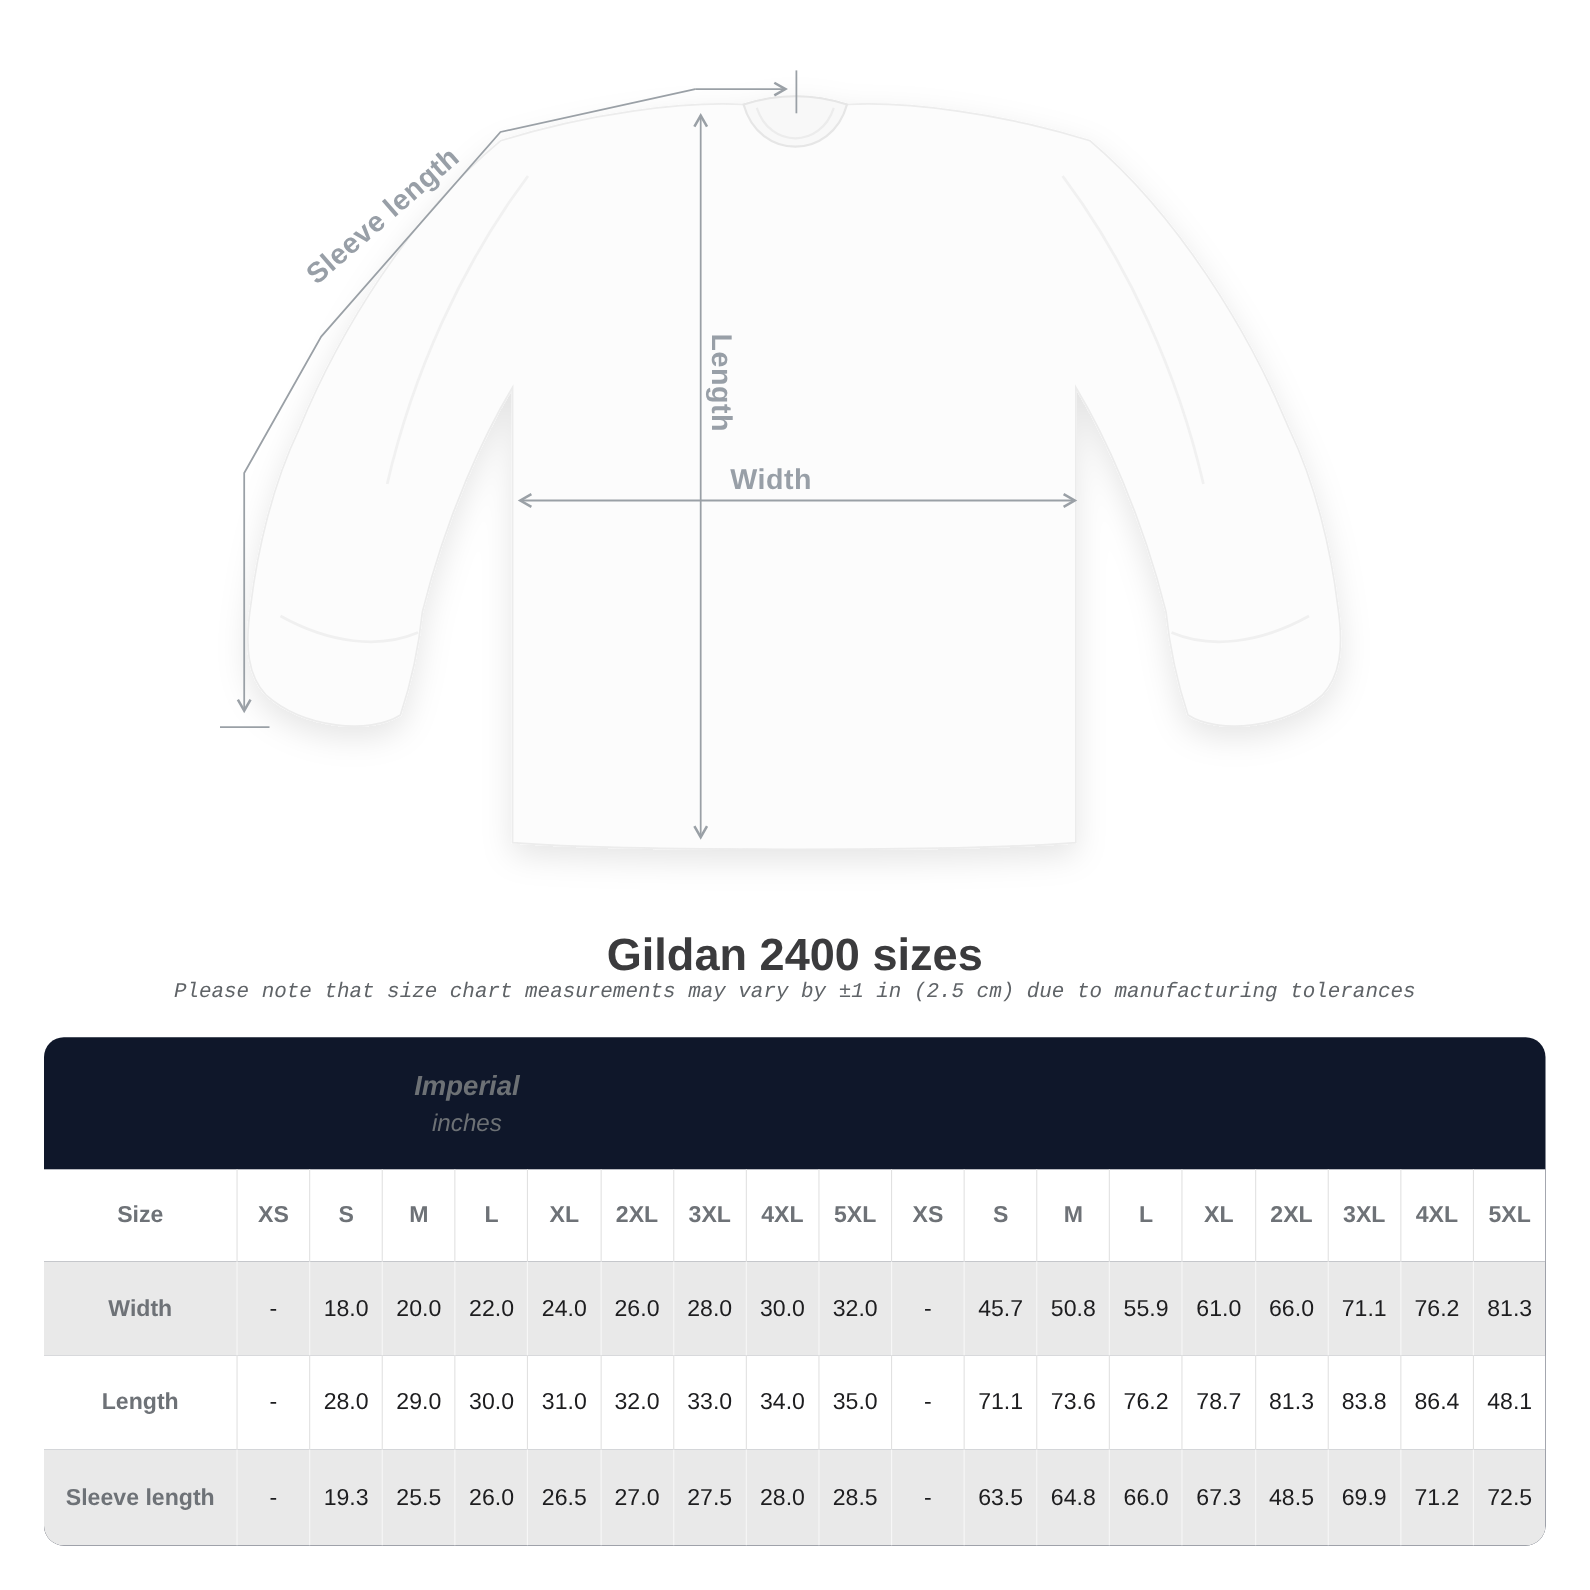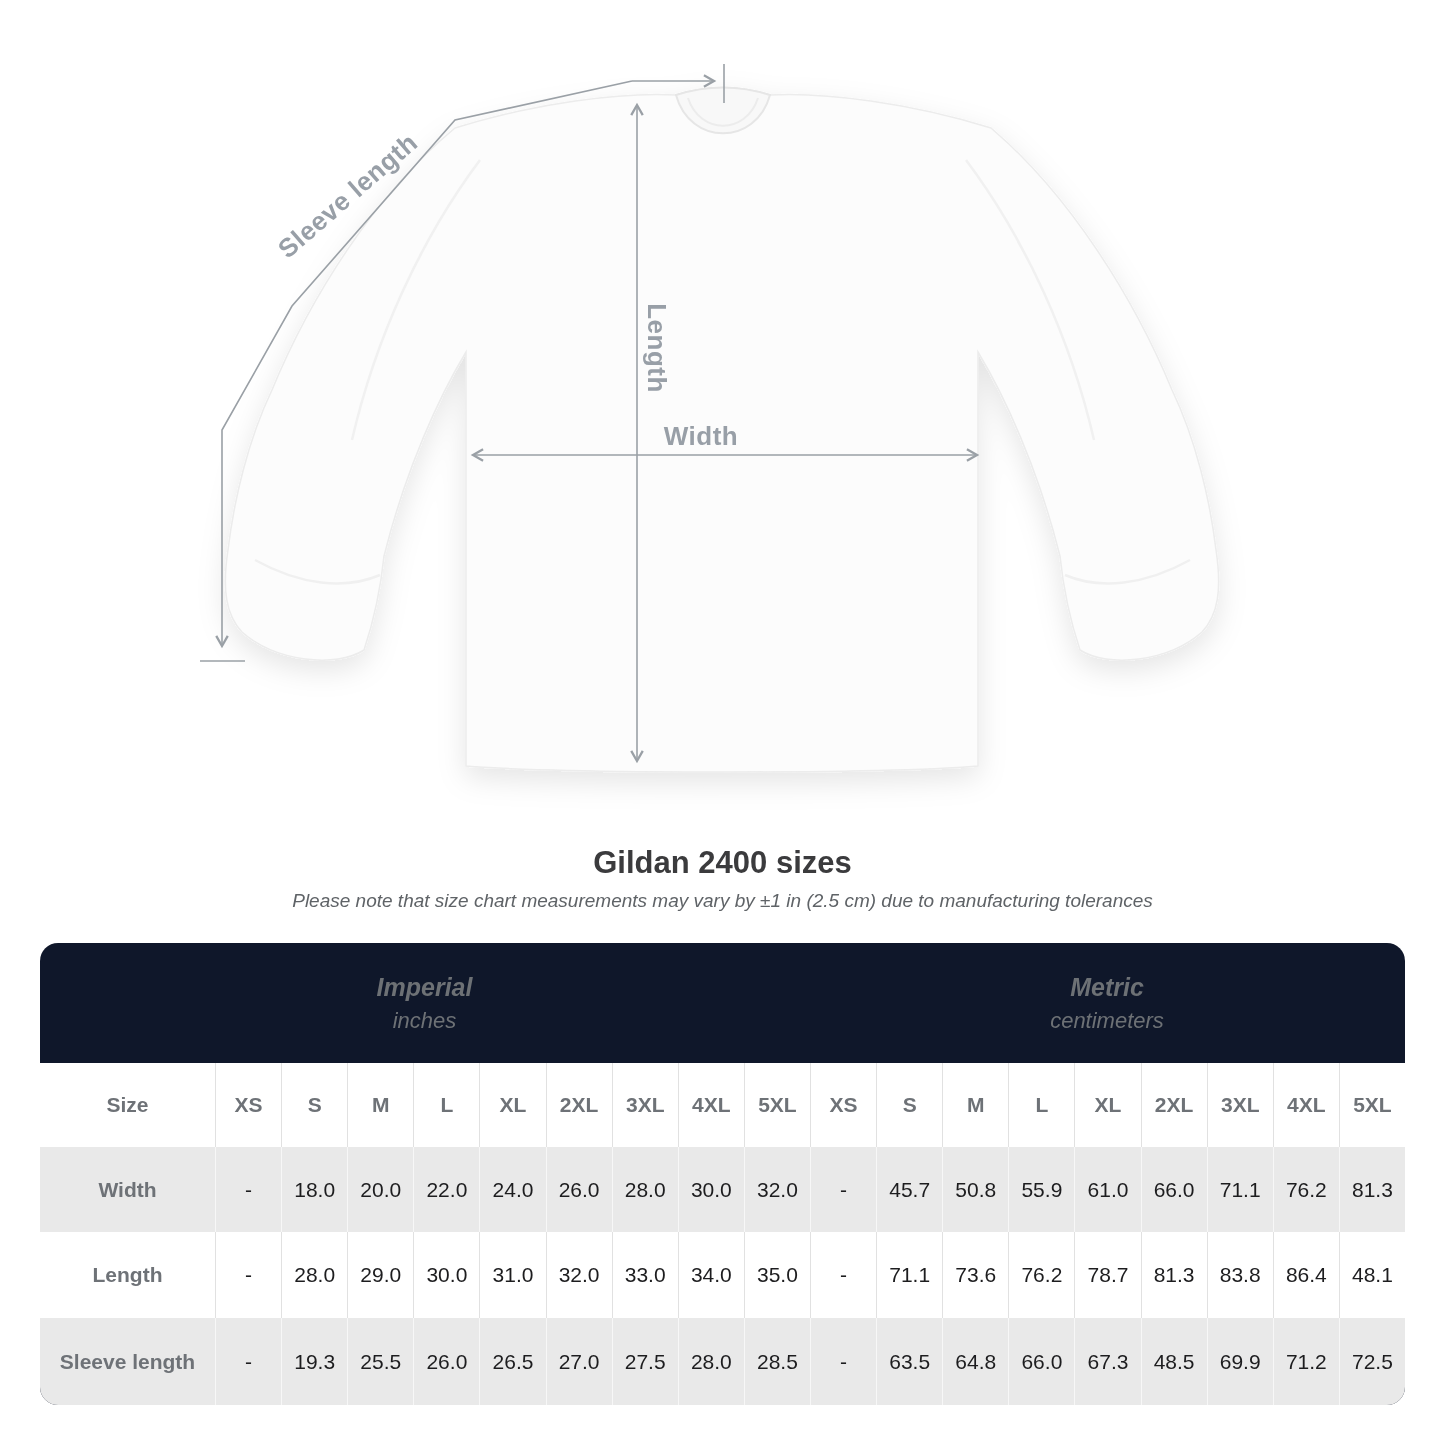--- a/index.html
+++ b/index.html
@@ -8,23 +8,23 @@
   
   .diagram{position:absolute;left:0;top:0;width:1445px;height:835px;}
   .diagram svg{position:absolute;left:0;top:0;}
   .m-label{position:absolute;color:#989fa7;font-weight:bold;font-size:26px;letter-spacing:.5px;white-space:nowrap;}
   .sleeve-label{left:348px;top:196px;transform:translate(-50%,-50%) rotate(-41deg);}
   .length-label{left:656px;top:348px;transform:translate(-50%,-50%) rotate(90deg);}
   .width-label{left:701px;top:436px;transform:translate(-50%,-50%);}
 
   
   .title{position:absolute;left:0;top:845px;width:1445px;text-align:center;
-         font-size:31px;font-weight:bold;color:#3b3b3d;margin:0;}
+         font-size:41px;font-weight:bold;color:#3b3b3d;margin:0;}
   .note{position:absolute;left:0;top:890px;width:1445px;text-align:center;
-        font-style:italic;font-size:19px;color:#5f6367;margin:0;}
+        font-style:italic;font-size:19px;color:#5f6367;margin:0;font-family:Liberation Mono, monospace;}
 
   
   .size-table{position:absolute;left:40px;top:943px;width:1365px;height:462px;
               background:#0f172a;border-radius:18px;overflow:hidden;}
   .units-row{display:flex;height:120px;}
   .unit{display:flex;flex-direction:column;align-items:center;justify-content:center;gap:6px;}
   .unit-left{width:769px;}
   .unit-right{flex:1;}
   .unit-name{font-size:25px;font-weight:bold;font-style:italic;color:#6d7175;}
   .unit-sub{font-size:22px;font-style:italic;color:#6d7175;}
@@ -107,24 +107,20 @@
 </div>
 
 <h1 class="title">Gildan 2400 sizes</h1>
 <p class="note">Please note that size chart measurements may vary by ±1 in (2.5 cm) due to manufacturing tolerances</p>
 
 <div class="size-table">
   <div class="units-row">
     <div class="unit unit-left">
       <div class="unit-name">Imperial</div>
       <div class="unit-sub">inches</div>
-    </div>
-    <div class="unit unit-right">
-      <div class="unit-name">Metric</div>
-      <div class="unit-sub">centimeters</div>
     </div>
   </div>
   <div class="trow header">
       <div class="cell label">Size</div>
       <div class="cell label">XS</div>
       <div class="cell label">S</div>
       <div class="cell label">M</div>
       <div class="cell label">L</div>
       <div class="cell label">XL</div>
       <div class="cell label">2XL</div>

